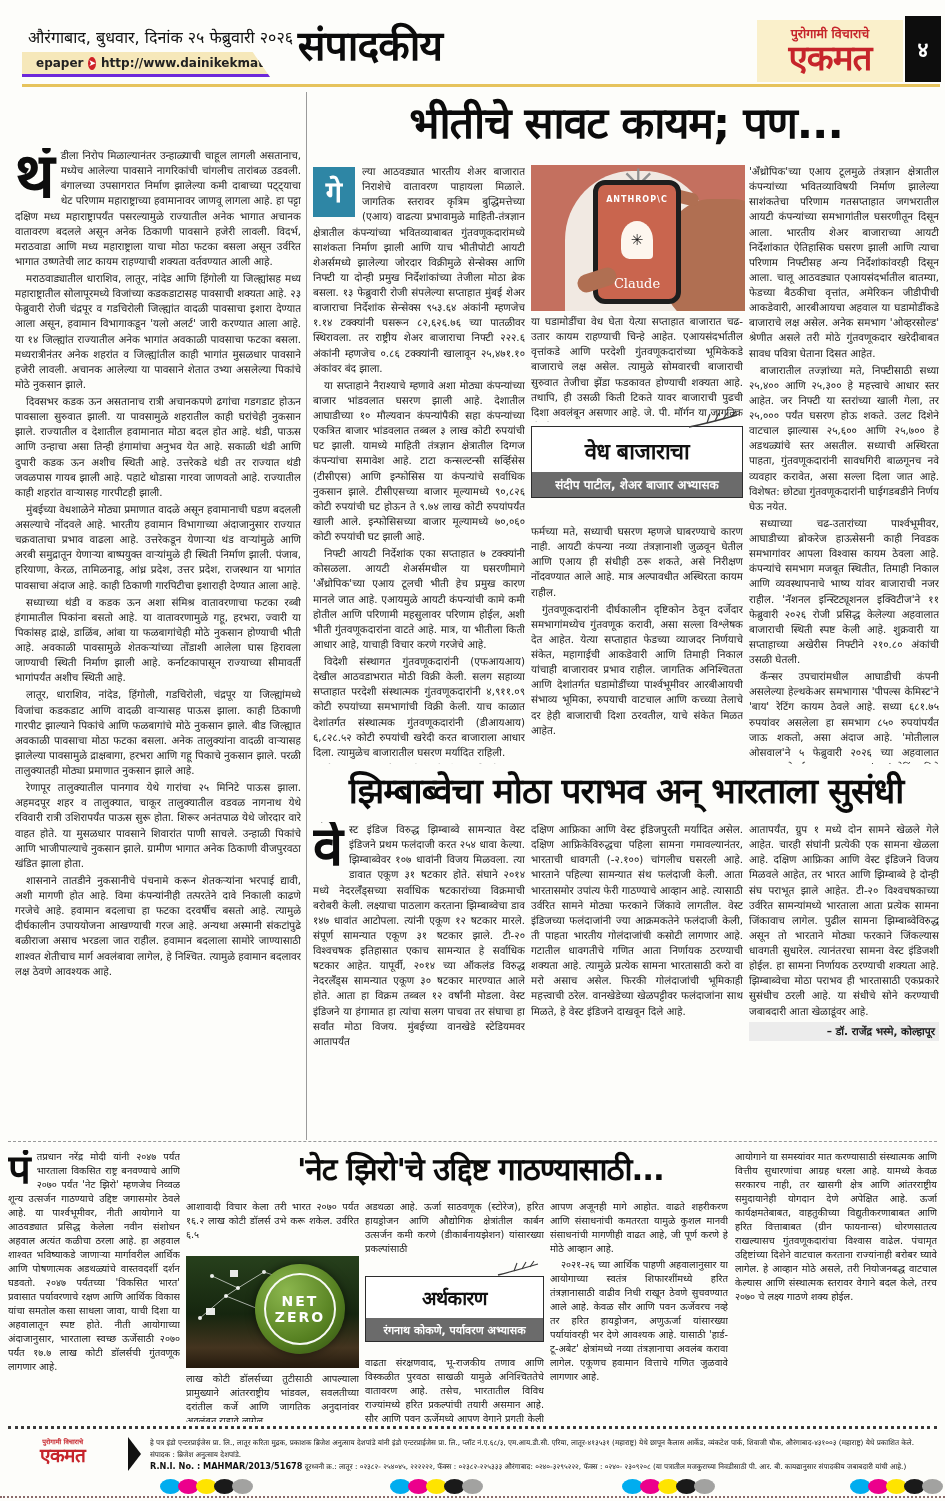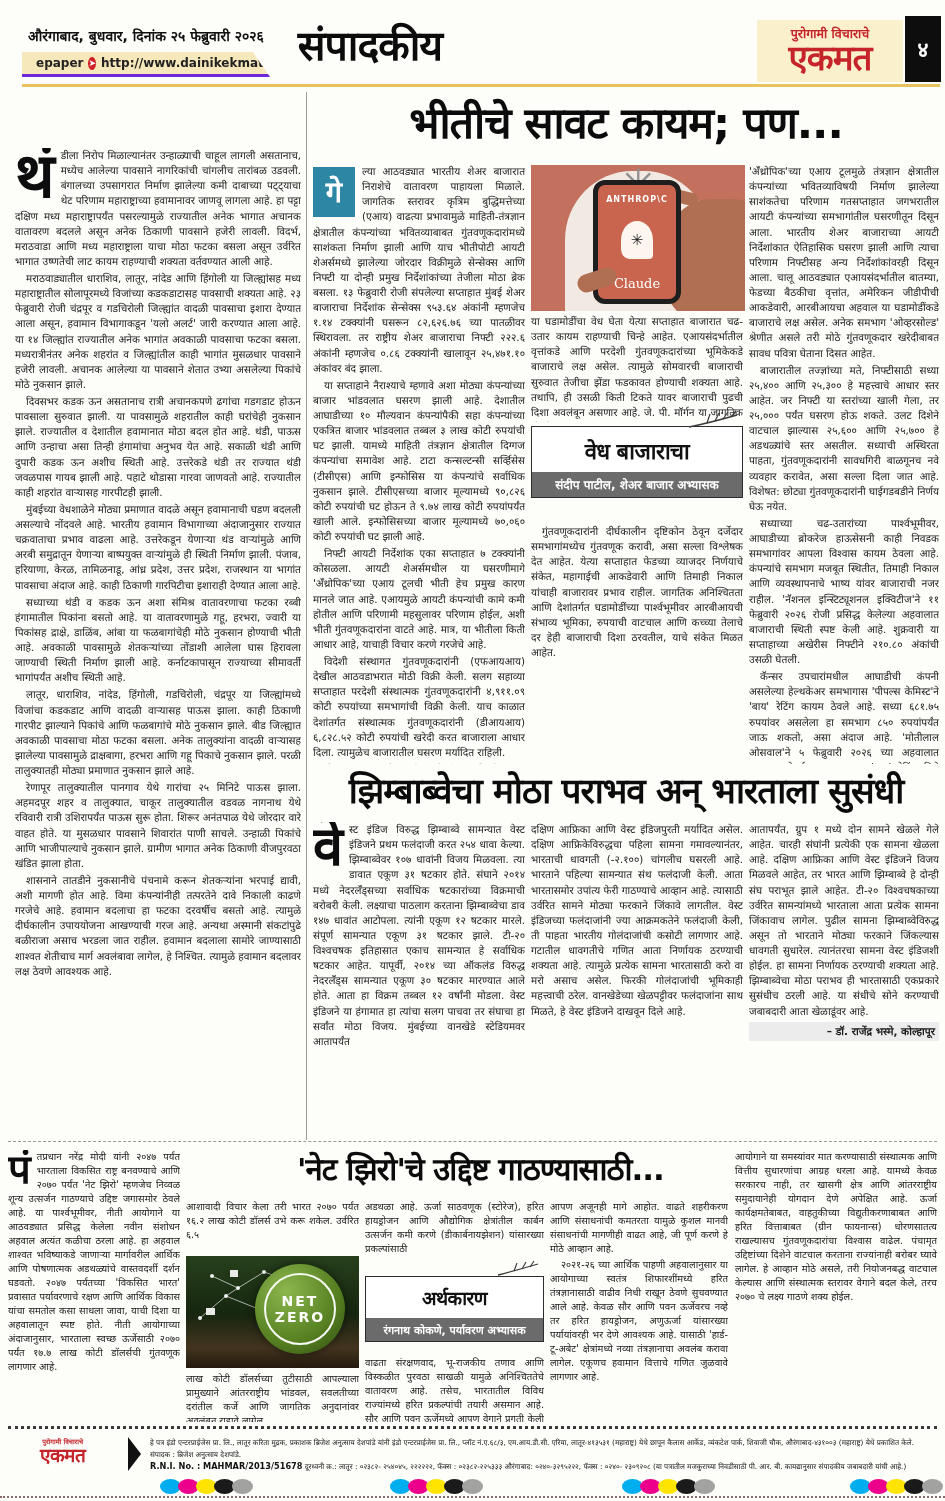--- a/index.html
+++ b/index.html
@@ -1,20 +1,20 @@
 <!DOCTYPE html>
 <html><head>
 <meta charset="utf-8">
 <style>
   html,body{margin:0;padding:0;background:#e8e8e4;}
   .page{position:relative;width:945px;height:1501px;background:#fdfdfa;margin:0 auto;
         font-family:"DejaVu Sans",sans-serif;color:#1c1c1c;overflow:hidden;}
   .abs{position:absolute;}
   
-  .dateline{left:28px;top:26px;font-size:14px;font-weight:700;color:#111;}
+  .dateline{left:28px;top:26px;font-size:16px;font-weight:400;color:#111;}
   .epaper-banner{left:22px;top:52px;width:248px;height:25px;background:#f6e8ba;
         border-bottom:3px solid #6d28d9;clip-path:polygon(0 0,93% 0,100% 100%,0 100%);
         display:flex;align-items:center;gap:5px;padding-left:14px;box-sizing:border-box;}
   .epaper-banner .lbl{font-size:12px;font-weight:700;color:#222;}
   .link-dot{width:13px;height:13px;border-radius:50%;background:#cf2027;color:#fff;
         font-size:9px;font-weight:700;display:flex;align-items:center;justify-content:center;}
   .epaper-banner .url{font-size:12px;font-weight:700;color:#222;}
   .section-title{left:255px;top:16px;width:230px;text-align:center;font-size:41px;
         font-weight:900;color:#0b0b0b;letter-spacing:-1px;}
   .gold-rule{left:22px;top:84px;width:918px;height:3px;background:#e6c35c;}
@@ -155,20 +155,21 @@
   <div class="colbox" style="left:531px;top:426px;width:212px;">
     <svg class="twig" width="52" height="20" viewBox="0 0 52 20">
       <path d="M2 17 Q 22 13 50 5" stroke="#3a3a3a" stroke-width="1.4" fill="none"></path>
       <path d="M20 13 l3 -9 M28 11 l4 -8 M36 9 l5 -7 M44 7 l5 -6" stroke="#3a3a3a" stroke-width="1.2" fill="none"></path>
     </svg>
     <div class="colbox-frame"><span class="colbox-title">वेध बाजाराचा</span></div>
     <div class="colbox-bar">संदीप पाटील, शेअर बाजार अभ्यासक</div>
   </div>
 
   <div class="col" style="left:531px;top:524px;width:212px;height:240px;">
+    <p class="first">फर्मच्या मते, सध्याची घसरण म्हणजे घाबरण्याचे कारण नाही. आयटी कंपन्या नव्या तंत्रज्ञानाशी जुळवून घेतील आणि एआय ही संधीही ठरू शकते, असे निरीक्षण नोंदवण्यात आले आहे. मात्र अल्पावधीत अस्थिरता कायम राहील.</p>
     <p>गुंतवणूकदारांनी दीर्घकालीन दृष्टिकोन ठेवून दर्जेदार समभागांमध्येच गुंतवणूक करावी, असा सल्ला विश्लेषक देत आहेत. येत्या सप्ताहात फेडच्या व्याजदर निर्णयाचे संकेत, महागाईची आकडेवारी आणि तिमाही निकाल यांचाही बाजारावर प्रभाव राहील. जागतिक अनिश्चितता आणि देशांतर्गत घडामोडींच्या पार्श्वभूमीवर आरबीआयची संभाव्य भूमिका, रुपयाची वाटचाल आणि कच्च्या तेलाचे दर हेही बाजाराची दिशा ठरवतील, याचे संकेत मिळत आहेत.</p>
   </div>
 
   <div class="col" style="left:749px;top:164px;width:190px;height:600px;">
     <p class="first">'अँथ्रोपिक'च्या एआय टूलमुळे तंत्रज्ञान क्षेत्रातील कंपन्यांच्या भवितव्याविषयी निर्माण झालेल्या साशंकतेचा परिणाम गतसप्ताहात जगभरातील आयटी कंपन्यांच्या समभागांतील घसरणीतून दिसून आला. भारतीय शेअर बाजाराच्या आयटी निर्देशांकात ऐतिहासिक घसरण झाली आणि त्याचा परिणाम निफ्टीसह अन्य निर्देशांकांवरही दिसून आला. चालू आठवड्यात एआयसंदर्भातील बातम्या, फेडच्या बैठकीचा वृत्तांत, अमेरिकन जीडीपीची आकडेवारी, आरबीआयचा अहवाल या घडामोडींकडे बाजाराचे लक्ष असेल. अनेक समभाग 'ओव्हरसोल्ड' श्रेणीत असले तरी मोठे गुंतवणूकदार खरेदीबाबत सावध पवित्रा घेताना दिसत आहेत.</p>
     <p>बाजारातील तज्ज्ञांच्या मते, निफ्टीसाठी सध्या २५,४०० आणि २५,३०० हे महत्त्वाचे आधार स्तर आहेत. जर निफ्टी या स्तरांच्या खाली गेला, तर २५,००० पर्यंत घसरण होऊ शकते. उलट दिशेने वाटचाल झाल्यास २५,६०० आणि २५,७०० हे अडथळ्यांचे स्तर असतील. सध्याची अस्थिरता पाहता, गुंतवणूकदारांनी सावधगिरी बाळगूनच नवे व्यवहार करावेत, असा सल्ला दिला जात आहे. विशेषत: छोट्या गुंतवणूकदारांनी घाईगडबडीने निर्णय घेऊ नयेत.</p>
     <p>सध्याच्या चढ-उतारांच्या पार्श्वभूमीवर, आघाडीच्या ब्रोकरेज हाऊसेसनी काही निवडक समभागांवर आपला विश्वास कायम ठेवला आहे. कंपन्यांचे समभाग मजबूत स्थितीत, तिमाही निकाल आणि व्यवस्थापनाचे भाष्य यांवर बाजाराची नजर राहील. 'नॅशनल इन्स्टिट्यूशनल इक्विटीज'ने ११ फेब्रुवारी २०२६ रोजी प्रसिद्ध केलेल्या अहवालात बाजाराची स्थिती स्पष्ट केली आहे. शुक्रवारी या सप्ताहाच्या अखेरीस निफ्टीने २१०.८० अंकांची उसळी घेतली.</p>
     <p>कॅन्सर उपचारांमधील आघाडीची कंपनी असलेल्या हेल्थकेअर समभागास 'पीपल्स केमिस्ट'ने 'बाय' रेटिंग कायम ठेवले आहे. सध्या ६८१.७५ रुपयांवर असलेला हा समभाग ८५० रुपयांपर्यंत जाऊ शकतो, असा अंदाज आहे. 'मोतीलाल ओसवाल'ने ५ फेब्रुवारी २०२६ च्या अहवालात आयशर मोटर्सच्या समभागास 'बाय' रेटिंग दिले आहे. ५०८.४५ रुपयांवर असलेला हा समभाग वाढीची क्षमता राखून आहे. गेल्या सप्ताहातील घसरणीमुळे अनेक समभाग आकर्षक पातळीवर आले असून टप्प्याटप्प्याने खरेदीची रणनीती योग्य ठरेल.</p>
   </div>
 

